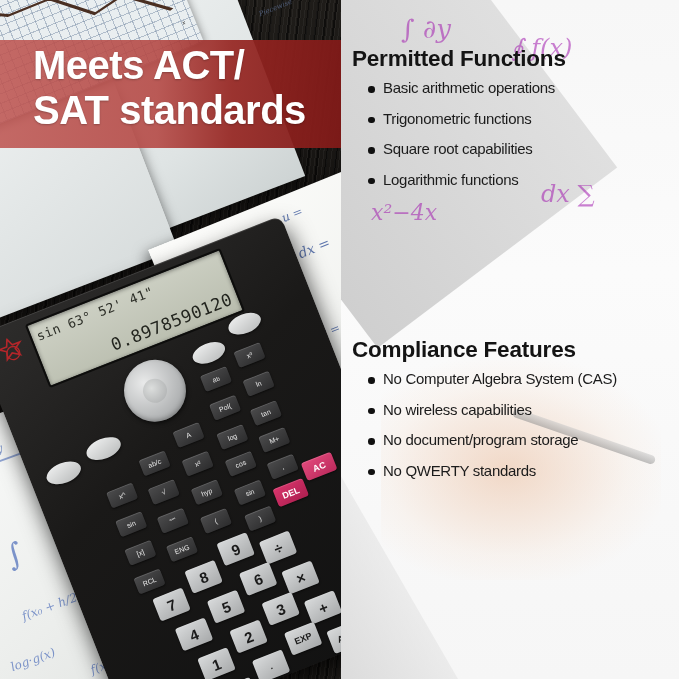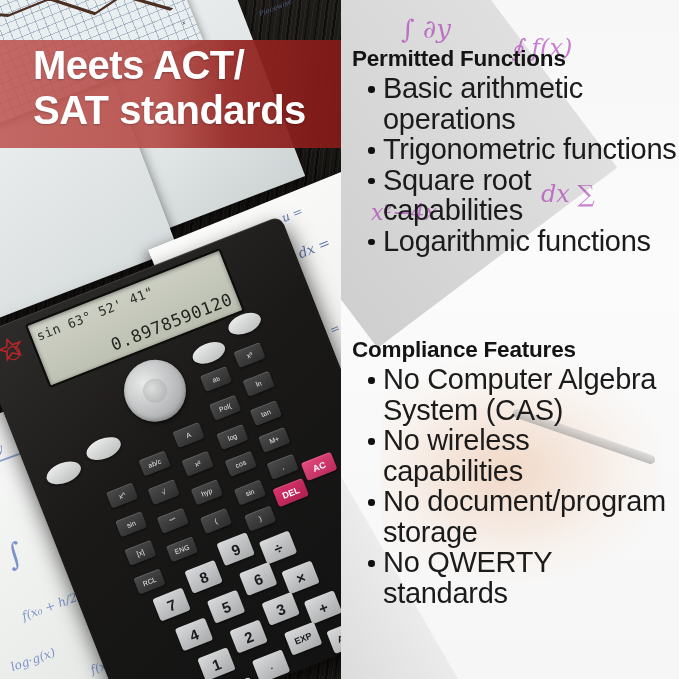--- a/index.html
+++ b/index.html
@@ -114,21 +114,21 @@
      background:linear-gradient(180deg,#c9c9c9,#8e8e8e);opacity:.55;}
   .tp-hw{position:absolute;color:#a21caf;font-family:"DejaVu Serif",serif;
      font-style:italic;white-space:nowrap;opacity:.55;}
 
   .content{position:absolute;left:0;top:0;width:338px;height:679px;}
   .sec{position:absolute;left:0;width:338px;}
   .sec h2{margin:0;padding:0 0 0 11px;color:#141414;font-weight:bold;
           font-size:22.5px;letter-spacing:-.2px;}
   .sec ul{margin:1px 0 0 0;padding:0;list-style:none;}
   .sec li{position:relative;padding:0 2px 0 42px;color:#1b1b1b;
-          font-size:29px;line-height:30.5px;letter-spacing:-.3px;}
+          font-size:15px;line-height:30.5px;letter-spacing:-.3px;}
   .sec li:before{content:"";position:absolute;left:27px;top:13px;width:6.5px;height:6.5px;
           border-radius:50%;background:#101010;}
   .sec.permitted{top:46px;}
   .sec.compliance{top:337px;}
 </style>
 </head>
 <body>
 
 <div id="page">
 

